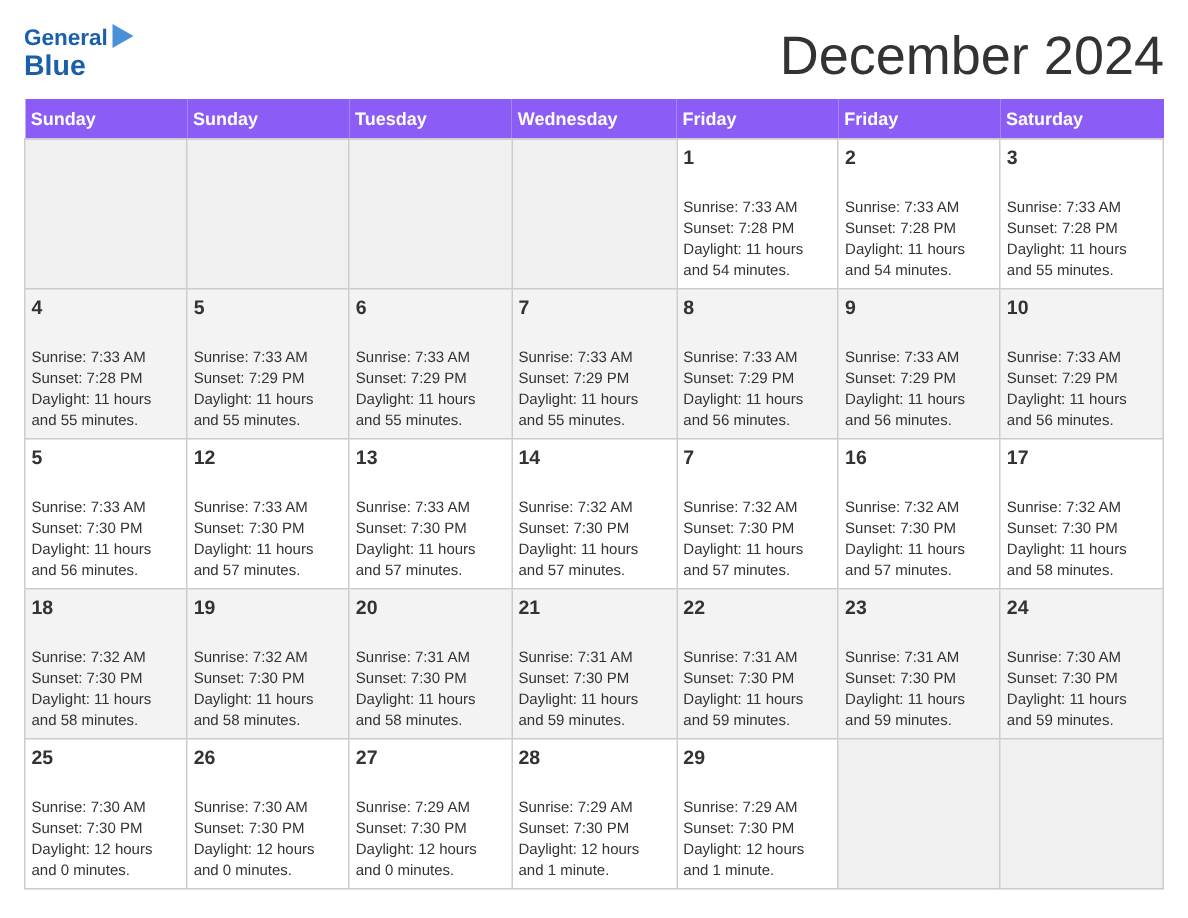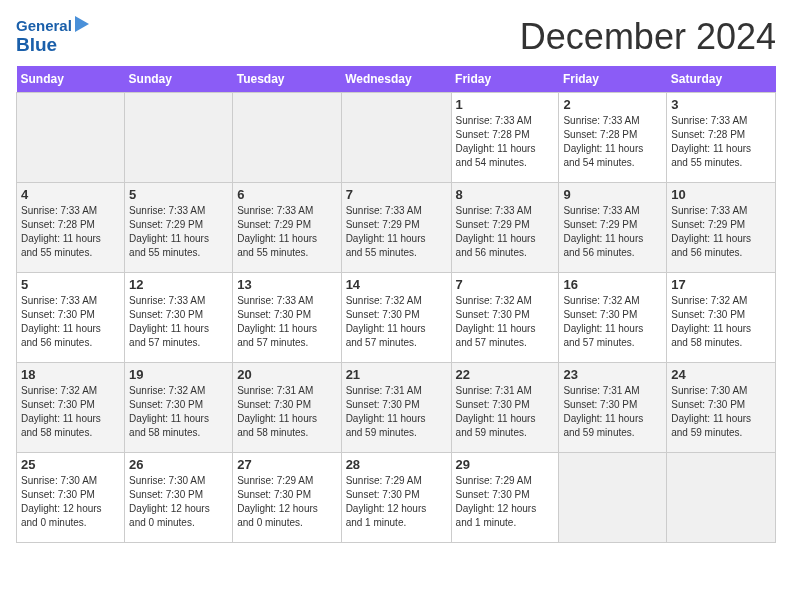--- a/index.html
+++ b/index.html
@@ -63,20 +63,21 @@
     }
     .day-num {
       font-weight: bold;
       font-size: 13px;
       margin-bottom: 2px;
     }
     .day-detail {
       font-size: 10px;
       line-height: 1.4;
       color: #333;
+      margin-top: 20px;
     }
     .logo-wrapper {
       display: flex;
       align-items: center;
     }
     .logo-text-general {
       font-size: 15px;
       font-weight: bold;
       color: #1a5faa;
     }

